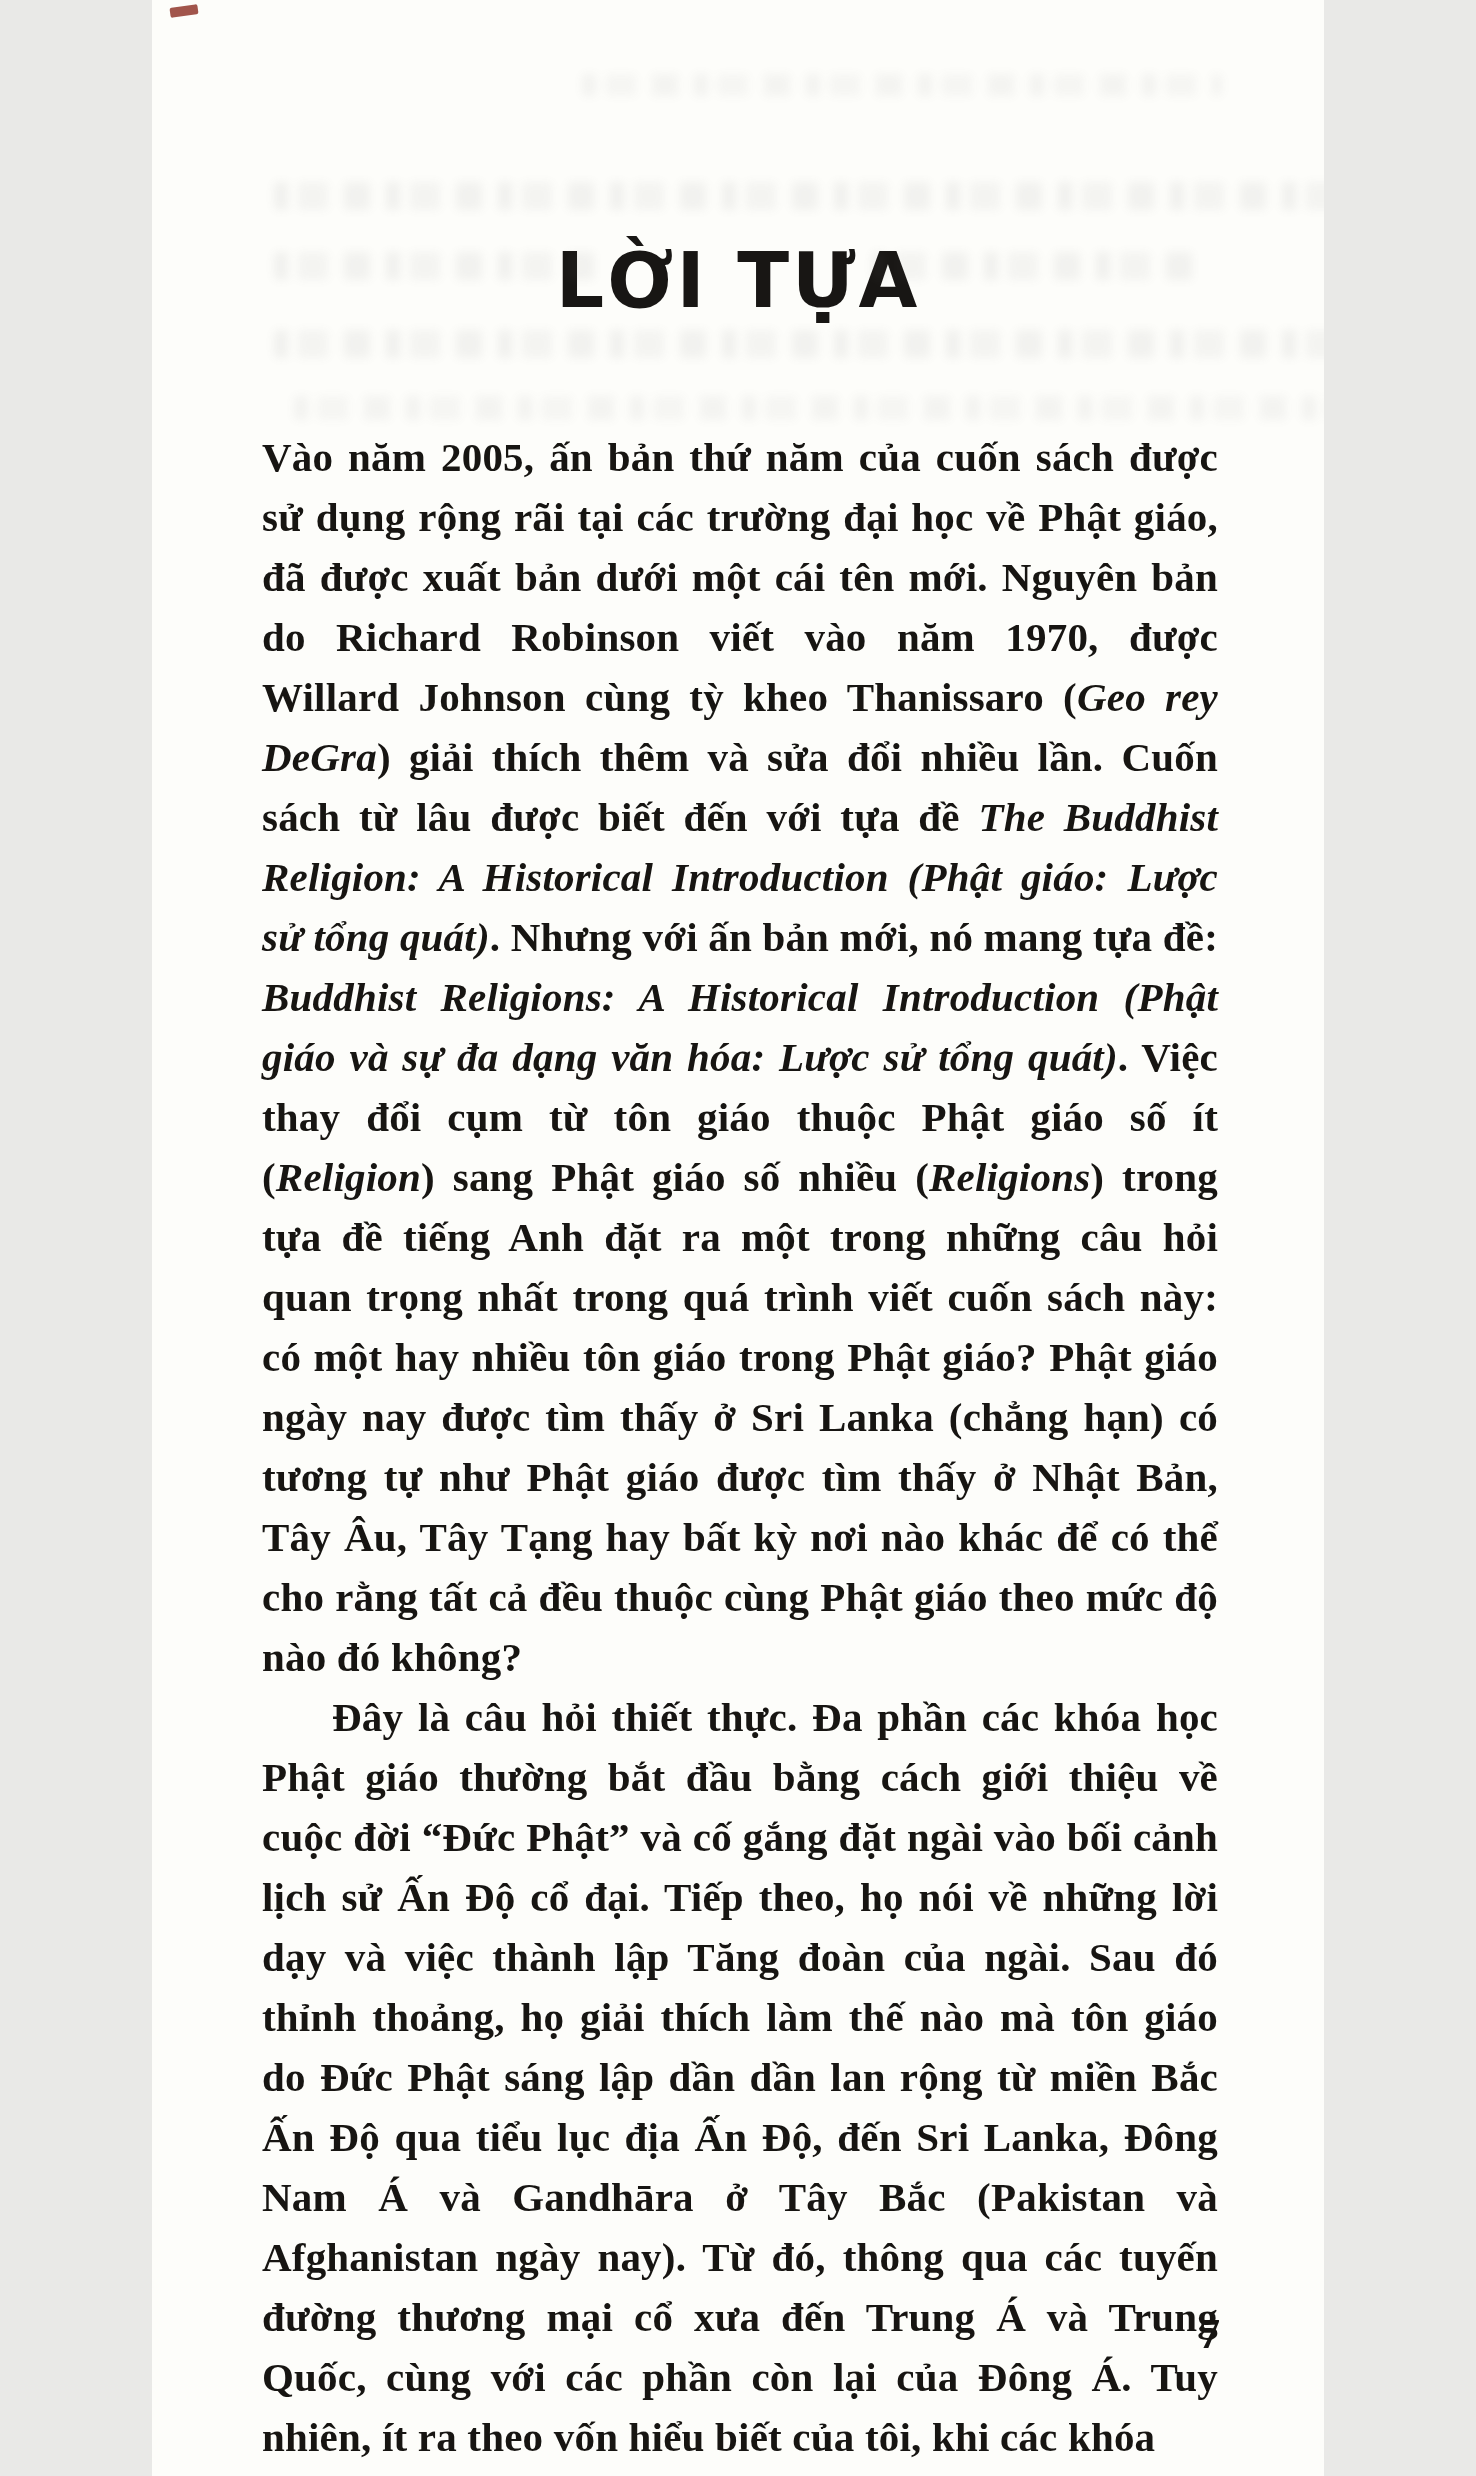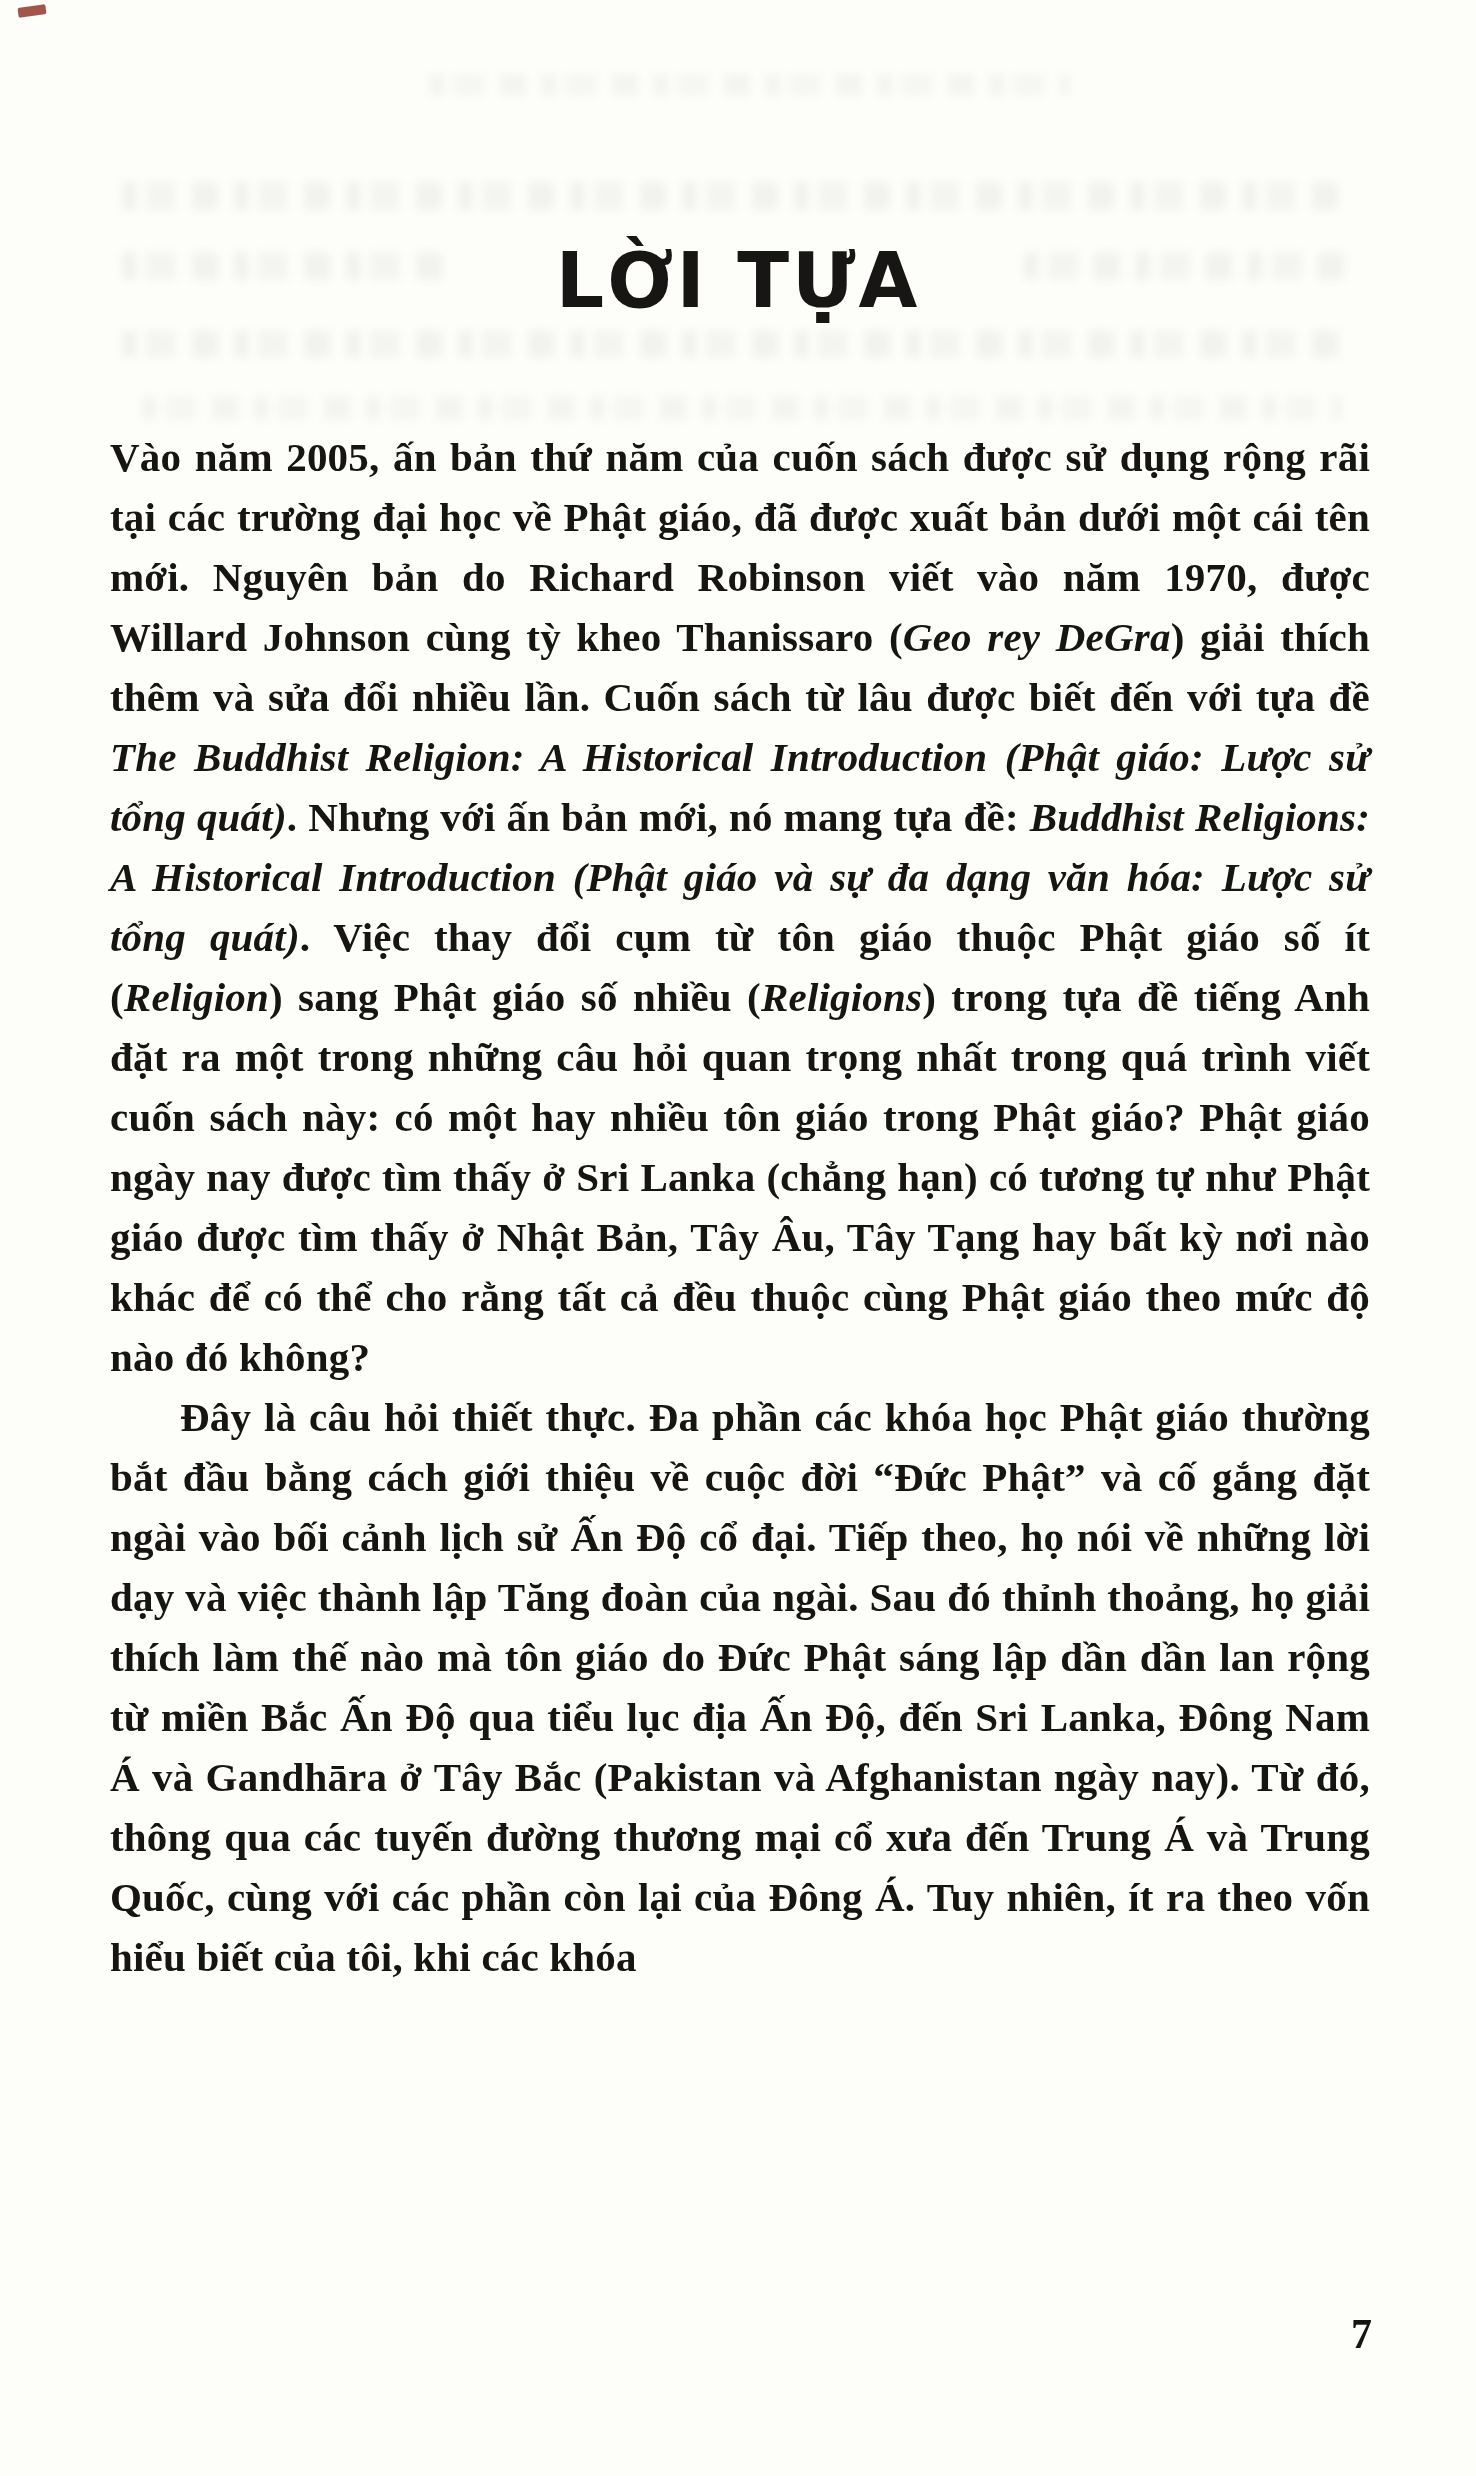--- a/index.html
+++ b/index.html
@@ -1,19 +1,19 @@
 <!DOCTYPE html>
 <html><head>
 <meta charset="utf-8">
 <style>
   * { margin: 0; padding: 0; box-sizing: border-box; }
   html, body { background: #e9e9e7; }
   .page {
     position: relative;
-    width: 1476px;
+    width: 1172px;
     height: 2476px;
     margin: 0 auto;
     background: #fdfdfa;
     overflow: hidden;
     font-family: "Liberation Serif", "DejaVu Serif", serif;
     color: #171512;
   }
   .title {
     margin-top: 236px;
     text-align: center;

